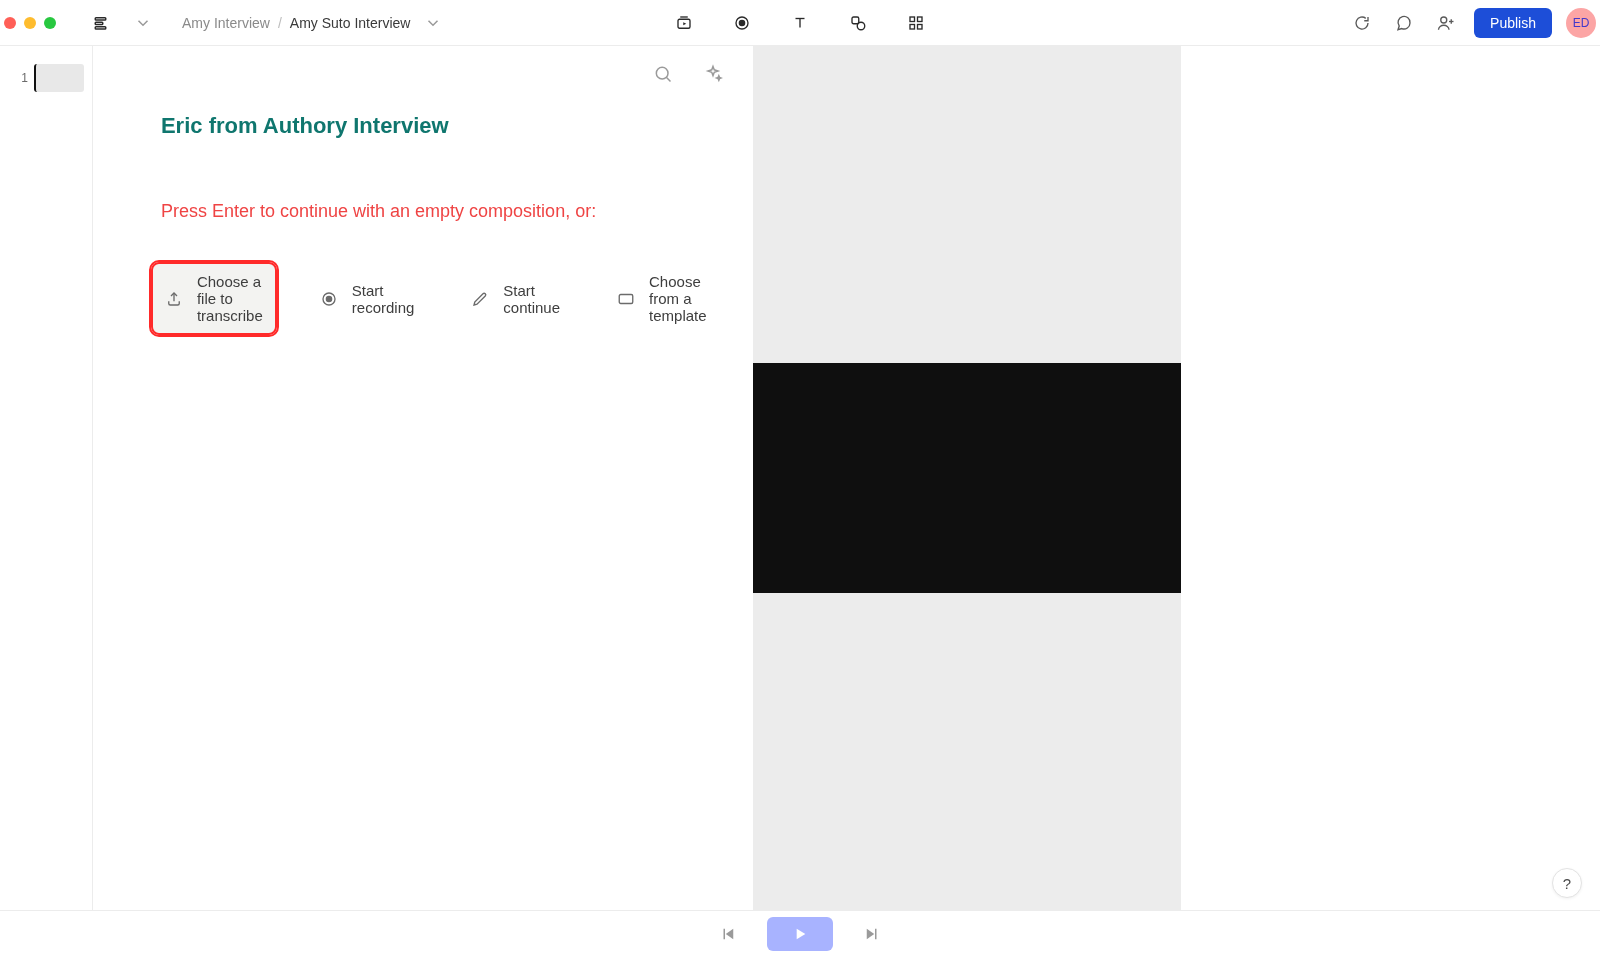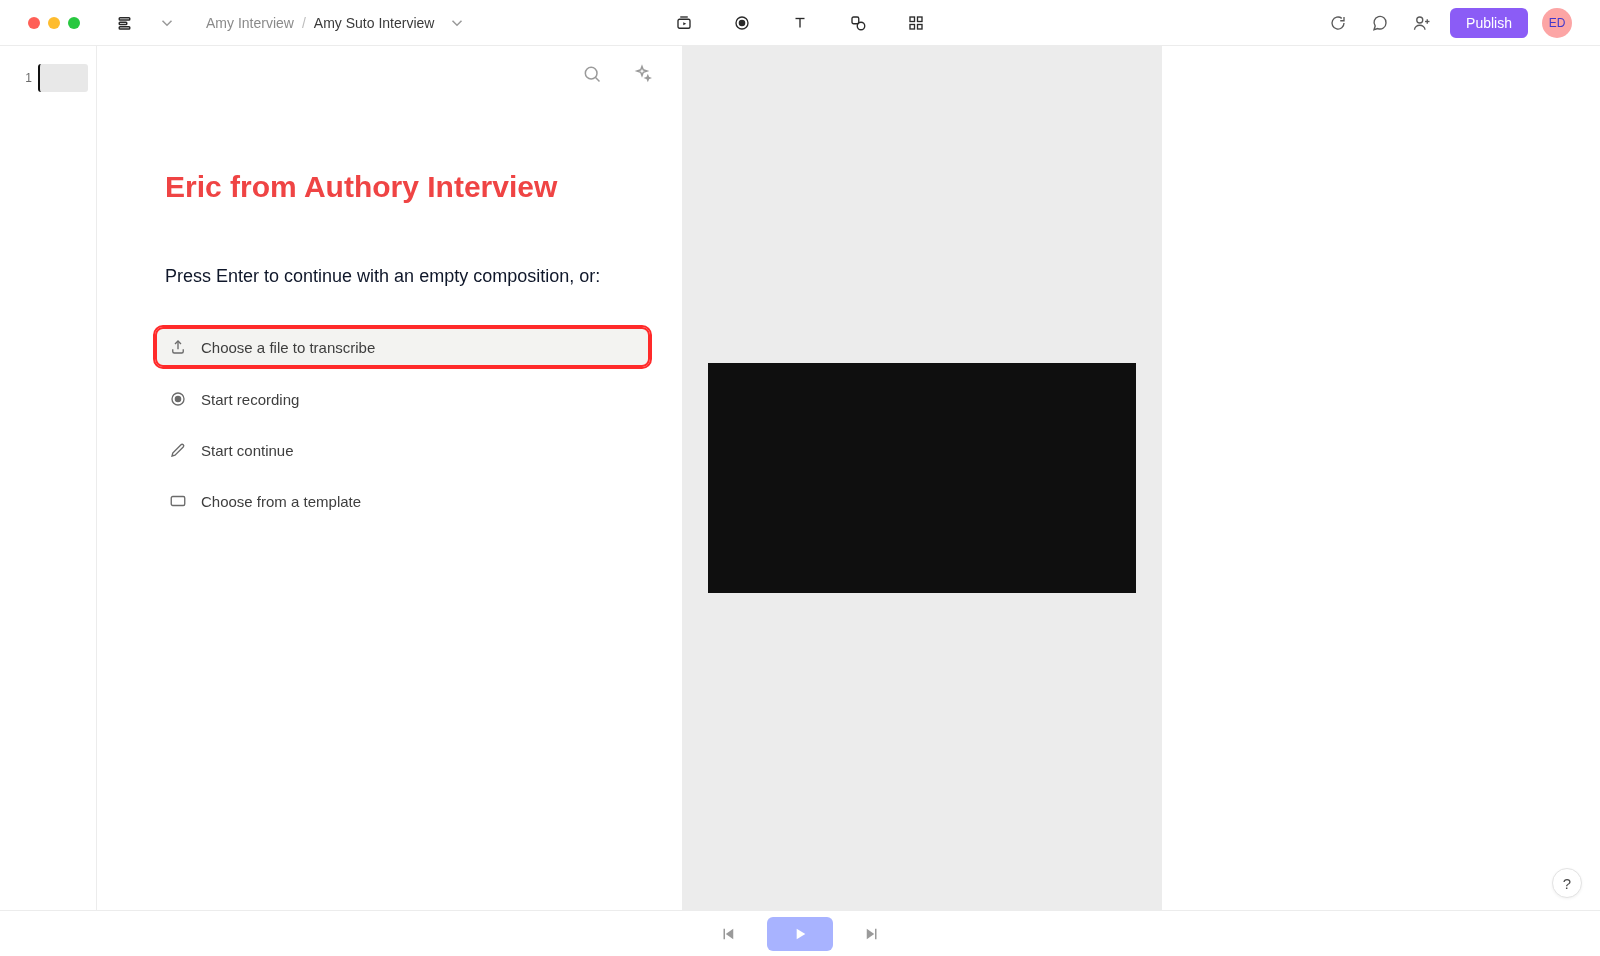--- a/index.html
+++ b/index.html
@@ -1,58 +1,58 @@
 <!DOCTYPE html>
 <html><head>
 <meta charset="utf-8">
 <style>
   * { box-sizing: border-box; margin: 0; padding: 0; }
   html, body { width: 100%; height: 100%; font-family: -apple-system, BlinkMacSystemFont, "Segoe UI", Helvetica, Arial, sans-serif; background: #fff; color: #1a1a1a; }
   body { display: flex; flex-direction: column; height: 956px; width: 1600px; overflow: hidden; }
 
   
-  .topbar { height: 46px; border-bottom: 1px solid #ececec; display: flex; align-items: center; padding: 0 28px; gap: 12px; }
+  .topbar { height: 46px; border-bottom: 1px solid #ececec; display: flex; align-items: center; padding: 0 4px; gap: 12px; }
   .traffic-lights { display: flex; gap: 8px; margin-right: 20px; }
   .tl { width: 12px; height: 12px; border-radius: 50%; }
   .tl.red { background:#ff5f57; }
   .tl.yellow { background:#febc2e; }
   .tl.green { background:#28c840; }
 
   .icon-btn { width: 28px; height: 28px; display:flex; align-items:center; justify-content:center; border-radius:6px; color:#2a2a2a; cursor:pointer; }
   .icon-btn.muted { color:#5a5a5a; }
   .icon-btn svg { width:18px; height:18px; }
 
   .breadcrumb { display:flex; align-items:center; gap:8px; margin-left: 14px; font-size:14px; }
   .breadcrumb .bc-parent { color:#8a8a8a; }
   .breadcrumb .bc-sep { color:#bdbdbd; }
   .breadcrumb .bc-current { color:#3a3a3a;text-align:right; }
   .chev { width:14px; height:14px; color:#9a9a9a; margin-left:2px; }
 
   .topbar-center { position:absolute; left:50%; transform:translateX(-50%); display:flex; align-items:center; gap:30px; }
   .topbar-right { margin-left:auto; display:flex; align-items:center; gap:14px; }
 
-  .publish-btn { background:#8b5cf6; color:#fff; font-size:14px; padding:7px 16px; border-radius:6px; cursor:pointer; }
+  .publish-btn { background:#1d4ed8; color:#fff; font-size:14px; padding:7px 16px; border-radius:6px; cursor:pointer; }
   .avatar { width:30px; height:30px; border-radius:50%; background:#fca5a5; color:#4338ca; font-size:12px; font-weight:500; display:flex; align-items:center; justify-content:center; }
 
   
   .main { flex:1; display:flex; overflow:hidden; position:relative; }
   .thumb-rail { width: 97px; padding-top:18px; display:flex; flex-direction:column; align-items:flex-end; gap:8px; border-right:1px solid #ececec; }
   .thumb-item { display:flex; align-items:center; gap:6px; padding-right:8px; }
   .thumb-num { font-size:12px; color:#6b6b6b; }
   .thumb-box { width:50px; height:28px; background:#e8e8e8; border-radius:3px; border-left:2px solid #111; }
 
   .editor-pane { flex: 0 0 585px; position:relative; padding: 40px 32px 20px 68px; }
   .editor-tools { position:absolute; top:14px; right:26px; display:flex; gap:22px; }
   .editor-tools .icon-btn { color:#9a9a9a; }
   .editor-tools svg { width:20px; height:20px; }
 
-  .doc-title { font-size:30px; font-weight:600; color:#ef4444; margin-top:84px; }
-  .doc-hint { font-size:18px; color:#0f172a; margin-top:62px; }
-
-  .option-list { margin-top:40px; display:flex; flex-direction:column; gap:13px; margin-left:-10px; }
+  .doc-title { font-size:22px; font-weight:600; color:#0f766e; margin-top:27px; }
+  .doc-hint { font-size:18px; color:#ef4444; margin-top:62px; }
+
+  .option-list { margin-top:40px; display:flex; flex-direction:row; gap:29px; margin-left:-10px; }
   .option { display:flex; align-items:center; gap:14px; padding:10px 14px; border-radius:8px; font-size:15px; color:#3e3e3e; cursor:pointer; }
   .option .opt-icon { width:18px; height:18px; color:#6b6b6b; flex-shrink:0; display:flex; align-items:center; justify-content:center; }
   .option.highlight { background:#f3f3f1; outline:2.5px solid #ff2a2a; outline-offset:0; border-radius:8px; box-shadow: 0 0 0 2.5px #ff2a2a; }
   .option.highlight { box-shadow:none; border:2.5px solid #ff2a2a; padding:9px 12px; }
 
   .preview-pane { flex:1; background:#ececec; display:flex; align-items:center; justify-content:center; }
   .preview-inner { width: 100%; max-width: 480px; display:flex; align-items:center; justify-content:center; }
   .video-placeholder { width:428px; height:230px; background:#0f0f0f; }
 
   .right-margin { width: 438px; background:#fff; }

